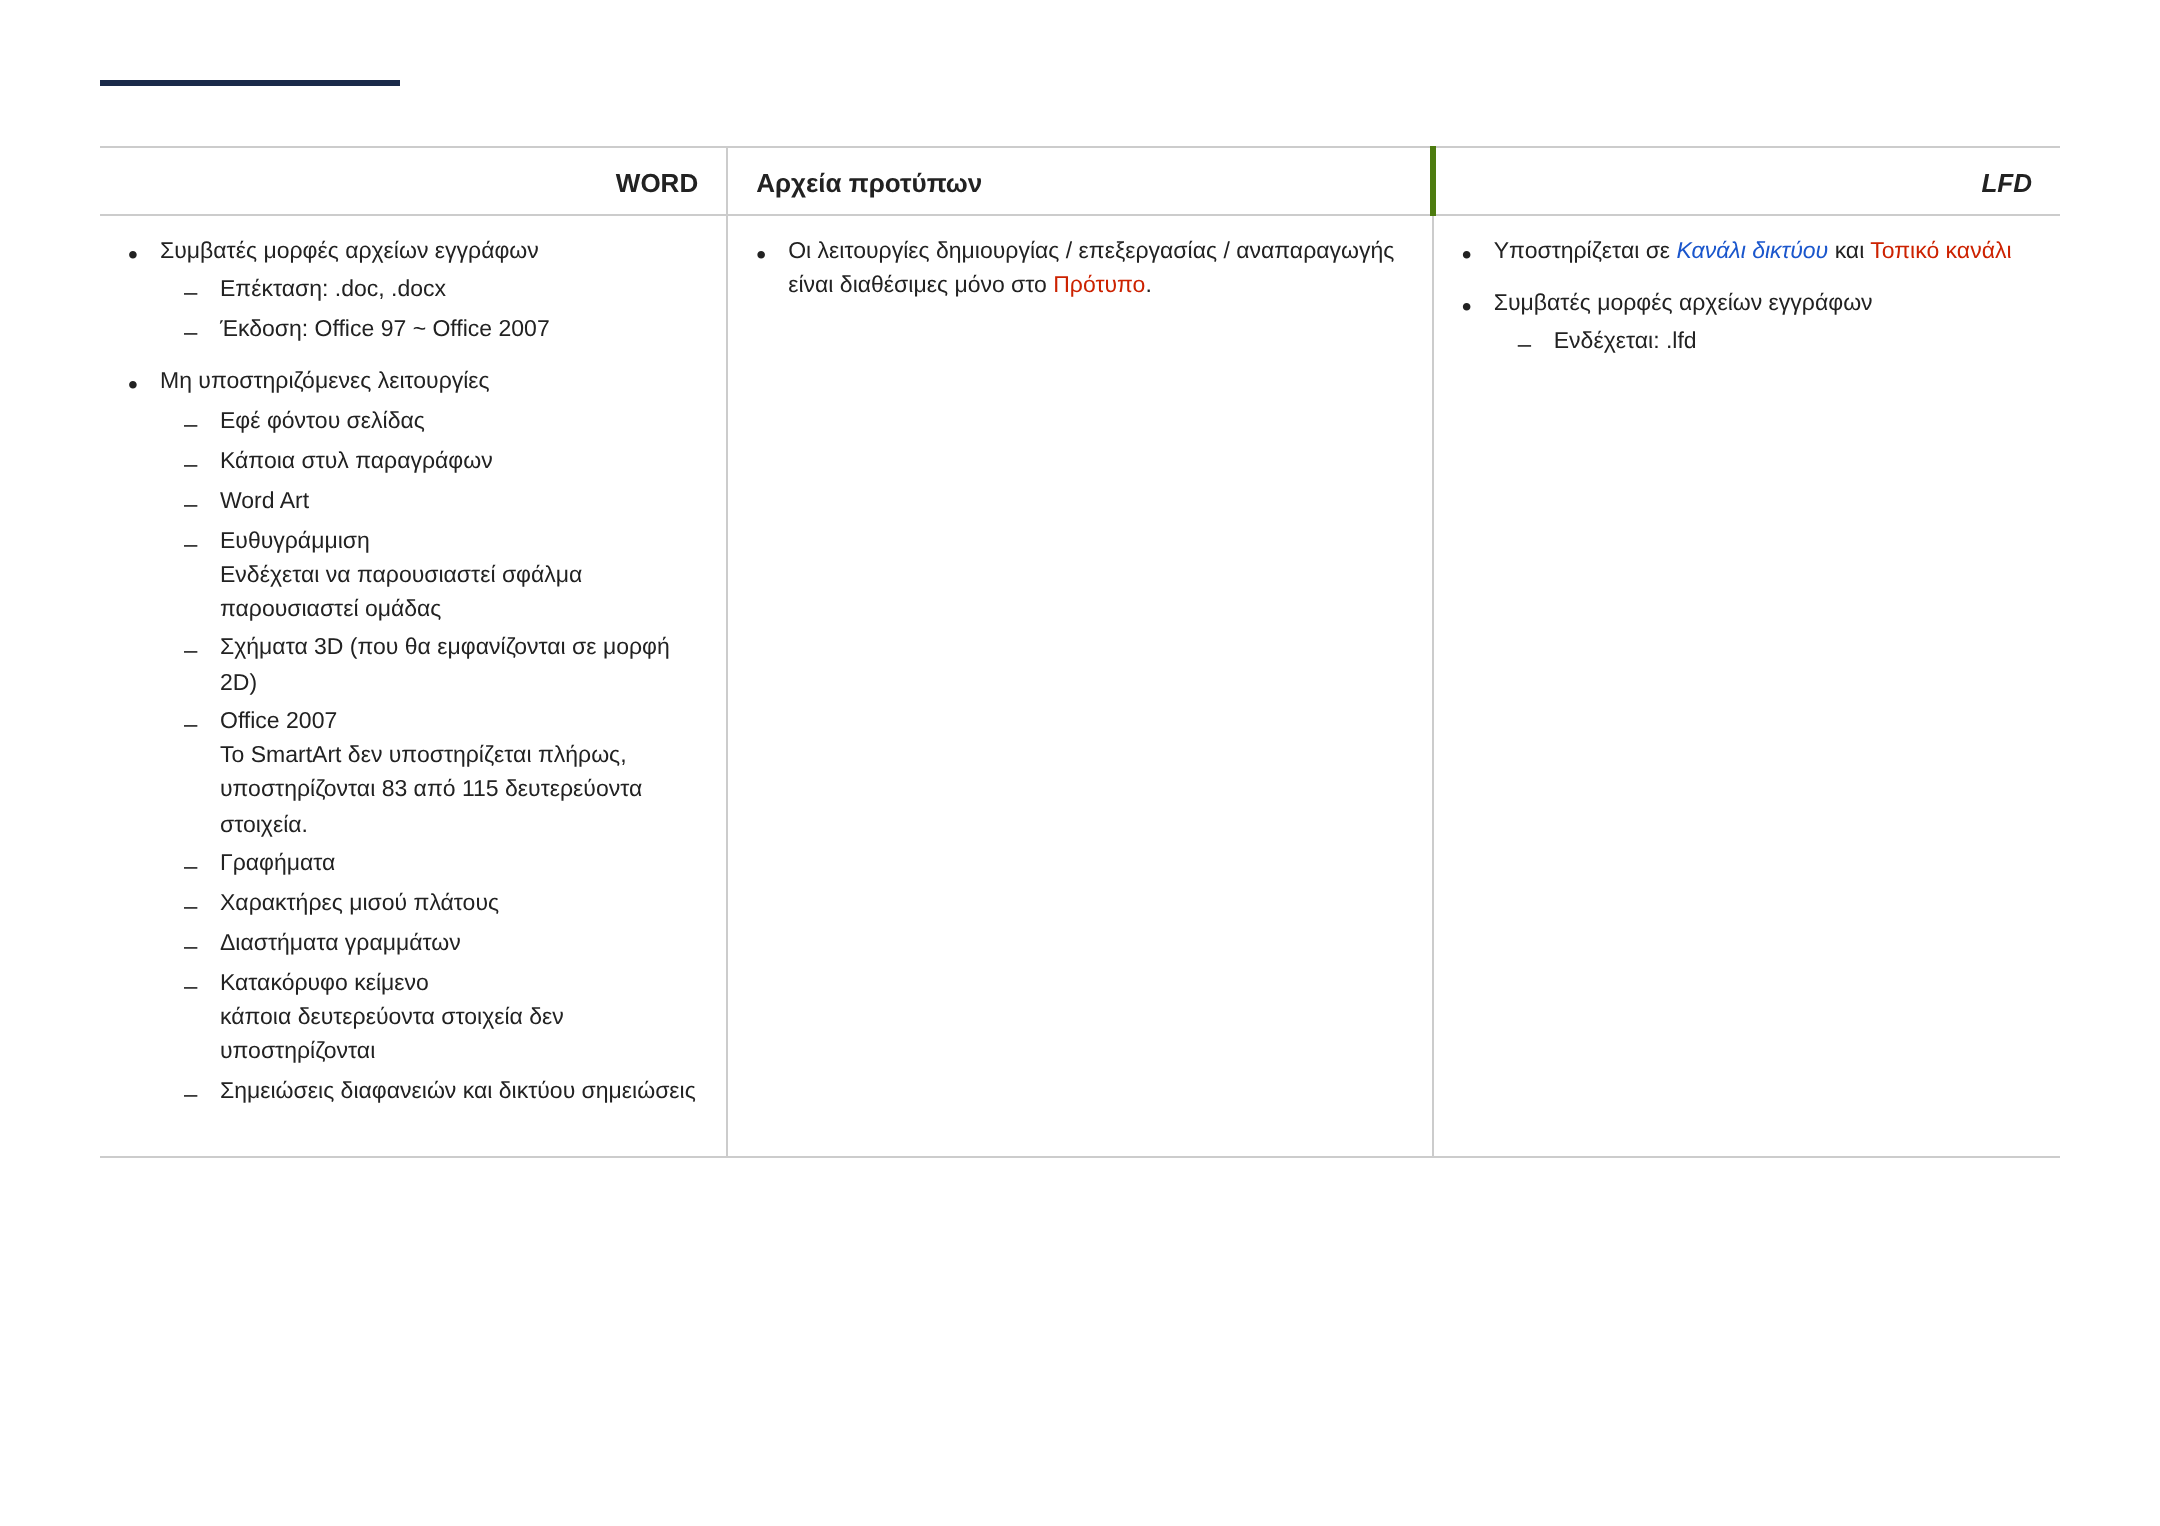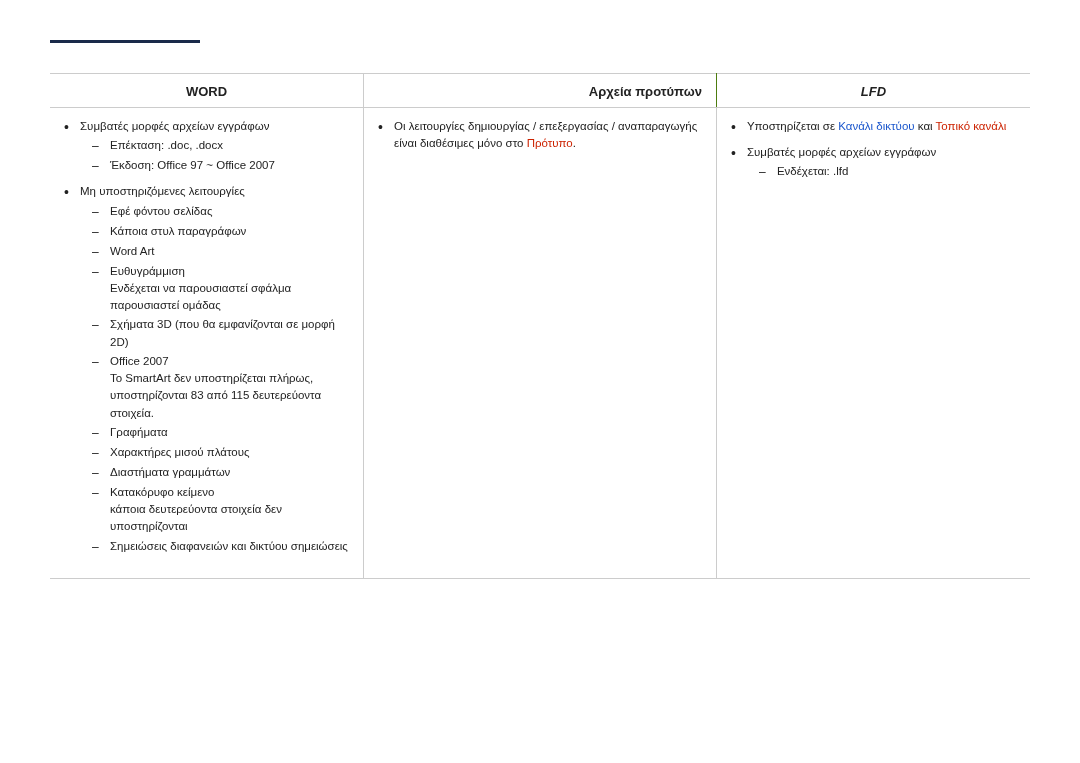--- a/index.html
+++ b/index.html
@@ -37,33 +37,33 @@
       border-collapse: collapse;
       border-top: 1px solid #cccccc;
       border-bottom: 1px solid #cccccc;
     }
 
     .main-table th {
       font-weight: bold;
       font-size: 13px;
       padding: 10px 14px 8px 14px;
       border-bottom: 1px solid #cccccc;
-      text-align: center;
+      text-align: right;
       vertical-align: top;
     }
 
     .main-table th.col-word {
       width: 32%;
       border-right: 1px solid #cccccc;
     }
 
     .main-table th.col-arxeia {
       width: 36%;
-      border-right: 1px solid #4d7c0f;
-      text-align: right;
+      border-right: 3px solid #4d7c0f;
+      text-align: left;
     }
 
     .main-table th.col-lfd {
       width: 32%;
       font-style: italic;
     }
 
     .main-table td {
       padding: 10px 14px 14px 14px;
       vertical-align: top;
@@ -109,20 +109,21 @@
 
     .sub-list li .dash {
       min-width: 14px;
       margin-right: 4px;
       font-size: 12px;
     }
 
     .link-blue {
       color: #1a56cc;
       text-decoration: none;
+      font-style: italic;
     }
 
     .link-red {
       color: #cc2200;
       text-decoration: none;
     }
   </style>
 </head>
 <body>
 

